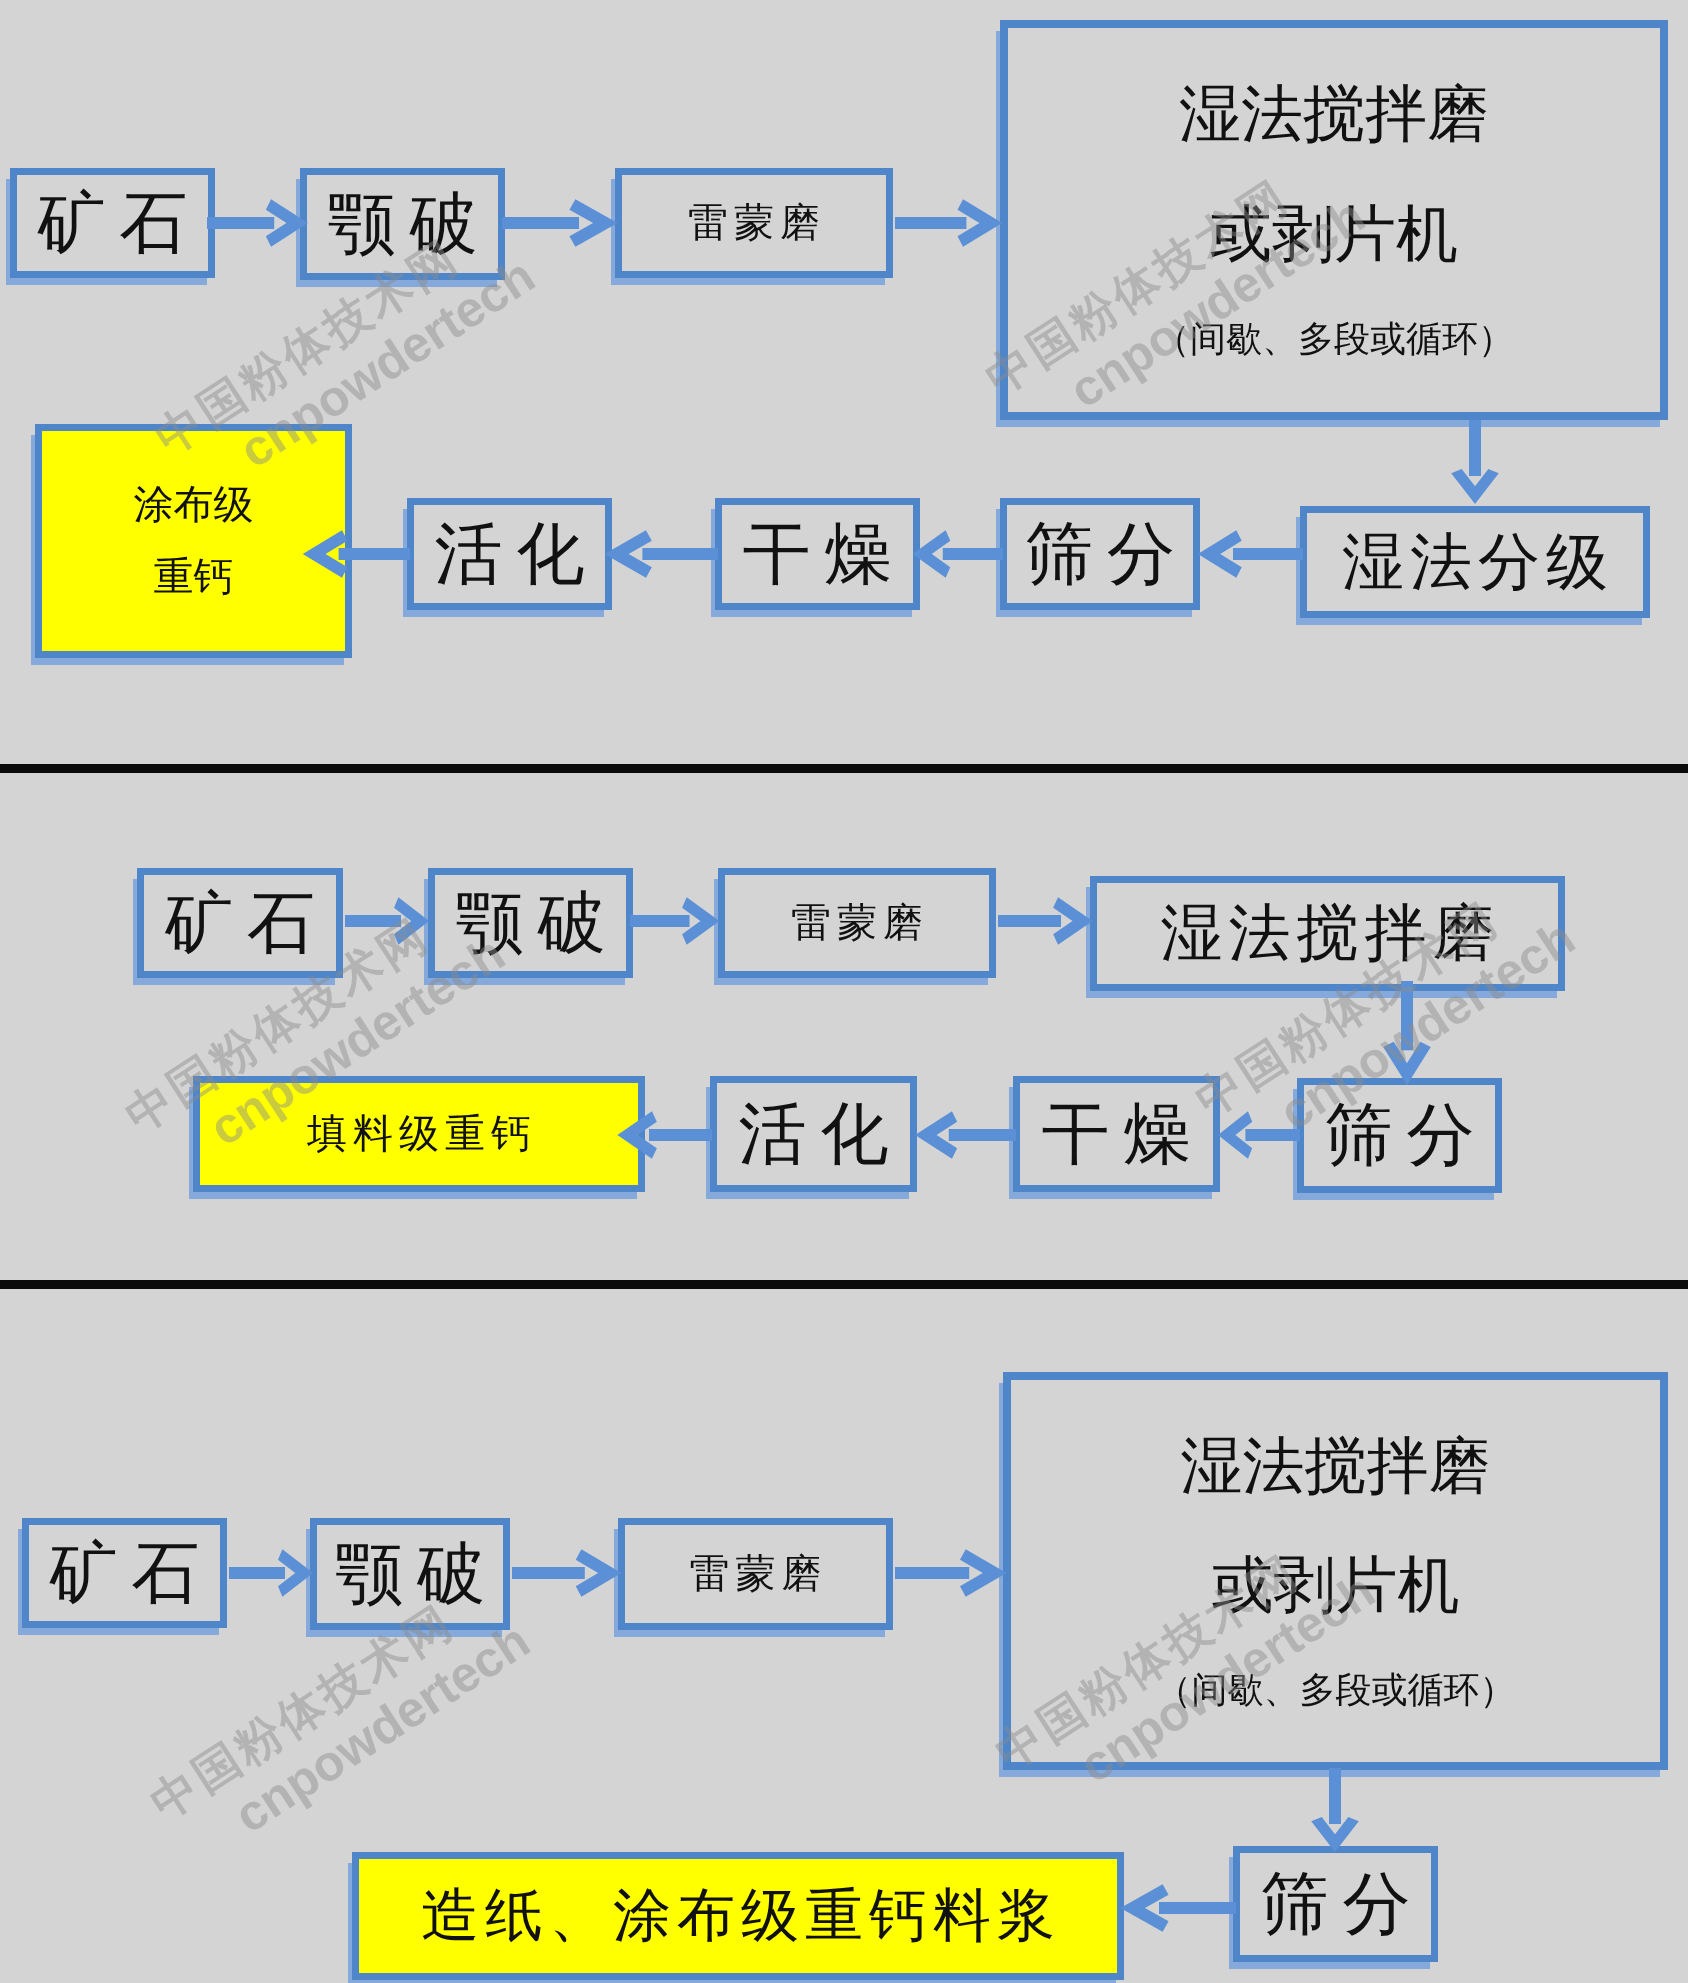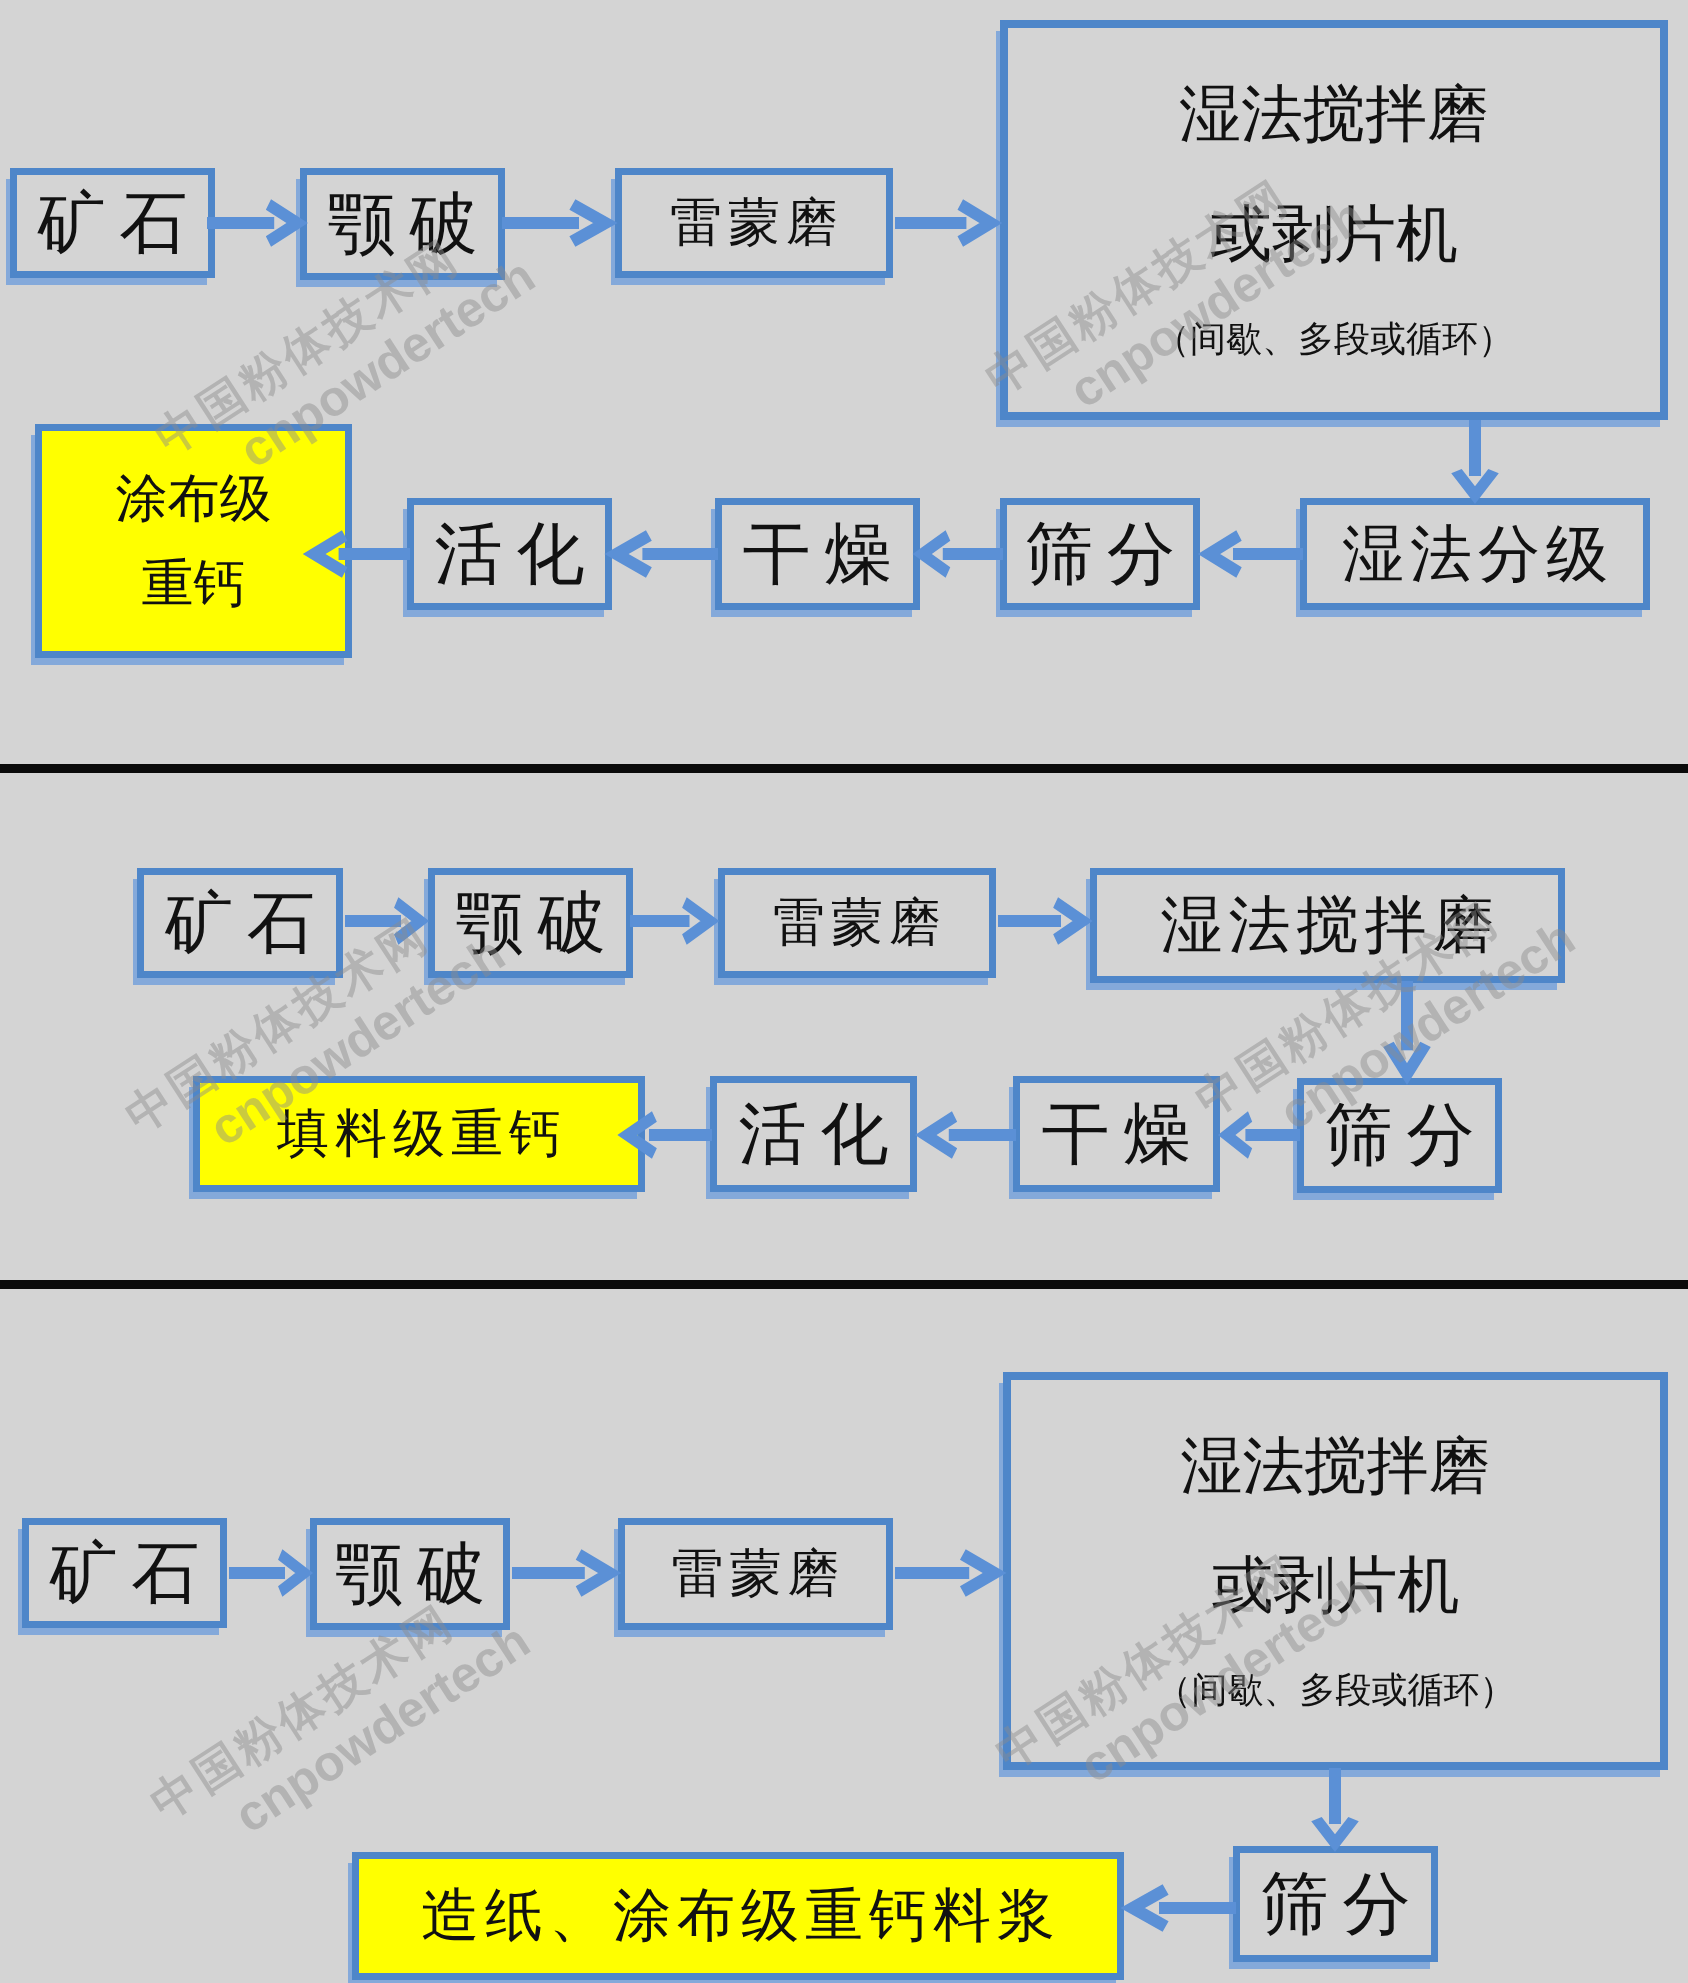--- a/index.html
+++ b/index.html
@@ -16,22 +16,22 @@
     display:flex;align-items:center;justify-content:center;text-align:center;
     box-shadow:-6px 9px 0 -2px var(--box-shadow,#84a9da);
     z-index:2;font-size:68px;line-height:1.1;white-space:nowrap;
   }
   .fbox.big{border-width:8px;flex-direction:column;justify-content:space-evenly;font-size:62px;}
   .fbox.big .bl3{font-size:36px;}
   .ybox{background:var(--highlight-fill,#ffff00);}
   .yb2line{flex-direction:column;justify-content:center;row-gap:28px;}
   .wide{letter-spacing:14px;text-indent:14px;font-family:Liberation Serif, serif;}
   .ls6{letter-spacing:6px;text-indent:6px;}
-  .fs64{font-size:52px;}
-  .fs62{font-size:62px;}
+  .fs64{font-size:40px;}
+  .fs62{font-size:62px;margin-top:8px;}
   .fs58{font-size:58px;}
   .sep{position:absolute;left:0;width:100%;height:9px;background:var(--separator,#0a0a0a);z-index:3;}
   .arrow{position:absolute;color:var(--arrow,#5b90d6);z-index:2;overflow:visible;}
   .arrow path{stroke:currentColor;stroke-width:11;fill:none;stroke-linejoin:miter;}
   .wm{
     position:absolute;z-index:5;width:440px;
     color:var(--watermark,#8c8c8c);opacity:0.45;
     font-family:"Liberation Sans","DejaVu Sans",sans-serif;font-weight:bold;
     transform:rotate(-33deg);pointer-events:none;white-space:nowrap;
   }

